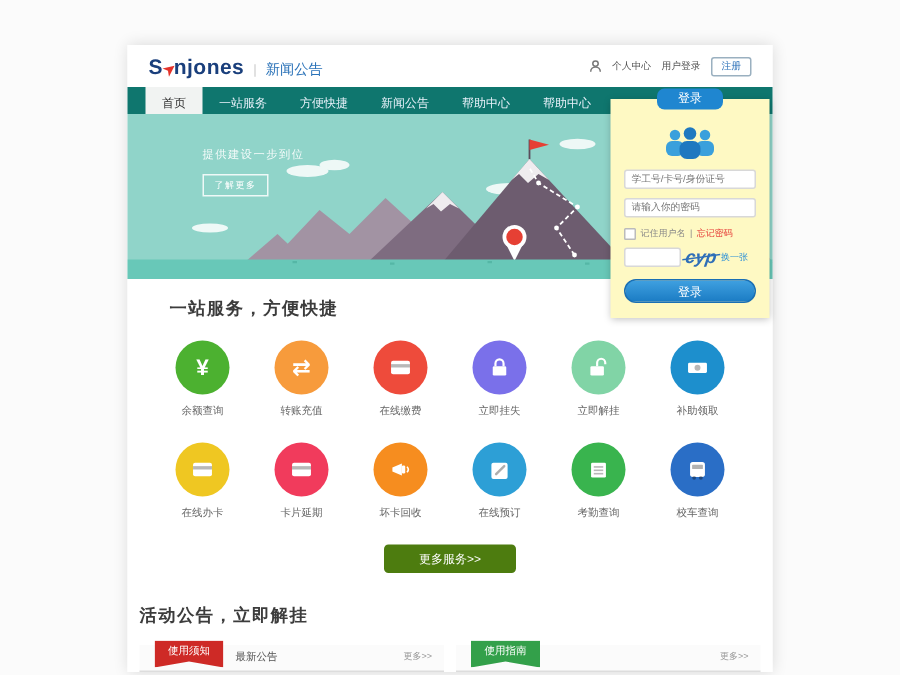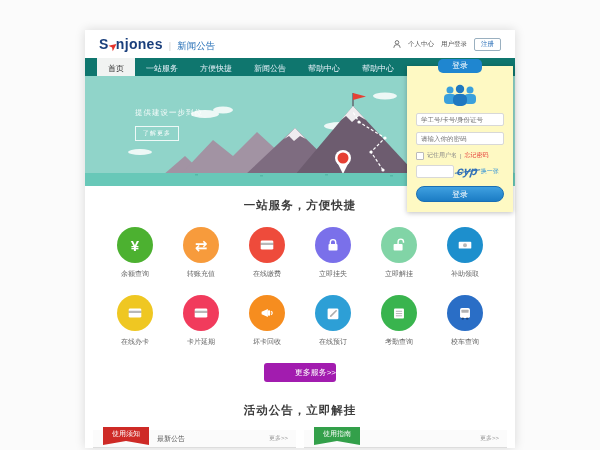--- a/index.html
+++ b/index.html
@@ -22,21 +22,21 @@
   
   .mainnav{height:18px;background:#0f766e;display:flex;align-items:stretch;padding-left:12px;}
   .mainnav a{color:#e8f1fa;font-size:8px;line-height:22px;padding:0 11px;text-decoration:none;cursor:pointer;}
   .mainnav a.active{background:#f1f3f2;color:#333;}
 
   
   .hero{height:110px;background:#90d4c9;position:relative;}
   .hero svg.mtn{position:absolute;left:0;top:0;width:100%;height:100%;display:block;}
   .hero-text{position:absolute;left:50px;top:15px;z-index:3;color:#fff;}
   .hero-title{font-size:15px;font-weight:bold;letter-spacing:1.5px;}
-  .hero-sub{font-size:7.5px;opacity:.92;margin-top:17px;letter-spacing:1px;}
+  .hero-sub{font-size:7.5px;opacity:.92;margin-top:7px;letter-spacing:1px;}
   .hero-cta{display:inline-block;margin-top:8px;border:1px solid rgba(255,255,255,.85);color:#fff;font-size:6px;padding:2px 7px;cursor:pointer;letter-spacing:1px;}
 
   
   .login-card{position:absolute;top:-10px;right:2px;width:106px;background:#fef9c3;z-index:6;
               box-shadow:0 1px 5px rgba(0,0,0,.25);padding:10px 9px 10px;box-sizing:border-box;}
   .login-tab{position:absolute;top:-7px;left:50%;transform:translateX(-50%);width:44px;height:14px;
              background:#1f86d0;border-radius:5px;color:#fff;font-size:8px;text-align:center;line-height:14px;cursor:pointer;}
   .people{display:block;margin:8px auto 7px;}
   .login-card input{display:block;width:100%;box-sizing:border-box;height:13px;margin-bottom:6px;
                     border:1px solid #d8d8d8;border-radius:2px;font-size:6.5px;padding:0 4px;color:#777;background:#fff;}
@@ -47,28 +47,28 @@
   .captcha-row input{width:38px;margin-bottom:0;flex:none;}
   .captcha-img{font-size:12px;font-style:italic;font-weight:bold;color:#2f6fb8;position:relative;
                transform:skewX(-8deg);cursor:pointer;line-height:13px;}
   .captcha-img::after{content:"";position:absolute;left:-2px;right:-2px;top:6px;height:1px;background:#2f6fb8;transform:rotate(-8deg);}
   .captcha-refresh{font-size:6px;color:#2a8fd8;cursor:pointer;}
   .login-submit{margin-top:8px;width:100%;height:16px;border-radius:8px;border:1px solid #1a6fb4;
                 background:linear-gradient(#3fa0e0,#1b7cc4);color:#fff;font-size:8px;cursor:pointer;}
 
   
   .services{padding:8px 28px 9px;background:#fff;}
-  .sec-title{text-align:center;font-size:11.5px;font-weight:600;color:#3c3c3c;margin:4px 0 14px;letter-spacing:1px;}
+  .sec-title{font-size:11.5px;font-weight:600;color:#3c3c3c;margin:4px 0 14px;letter-spacing:1px;}
   .svc-row{display:flex;justify-content:space-between;margin-bottom:16px;}
   .svc{width:44px;text-align:center;cursor:pointer;}
   .svc-circle{width:36px;height:36px;border-radius:50%;margin:0 auto;display:flex;align-items:center;justify-content:center;}
   .svc-circle .glyph{color:#fff;font-size:15px;font-weight:bold;line-height:1;}
   .svc-label{font-size:7px;color:#666;margin-top:6px;white-space:nowrap;}
-  .more-btn{display:block;width:72px;margin:2px auto 0;background:#a21caf;color:#fff;font-size:8px;
-            text-align:right;padding:4px 0;border-radius:3px;cursor:pointer;text-decoration:none;}
+  .more-btn{display:block;width:88px;margin:2px auto 0;background:#4d7c0f;color:#fff;font-size:8px;
+            text-align:center;padding:4px 0;border-radius:3px;cursor:pointer;text-decoration:none;}
 
   
   .announce{padding:6px 8px 0;background:#fff;}
   .panels{display:flex;gap:8px;margin-top:2px;}
   .panel{flex:1;height:17px;background:#fbfbfb;border-bottom:1px solid #ddd;position:relative;}
   .ribbon{position:absolute;top:-3px;left:10px;width:46px;height:18px;color:#fff;font-size:7px;text-align:center;
           padding-top:2px;box-sizing:border-box;cursor:pointer;
           clip-path:polygon(0 0,100% 0,100% 100%,50% 78%,0 100%);}
   .panel .tab2{position:absolute;left:64px;top:0;font-size:7px;color:#555;line-height:17px;cursor:pointer;}
   .panel .more-link{position:absolute;right:8px;top:0;font-size:6px;color:#999;line-height:17px;cursor:pointer;}

